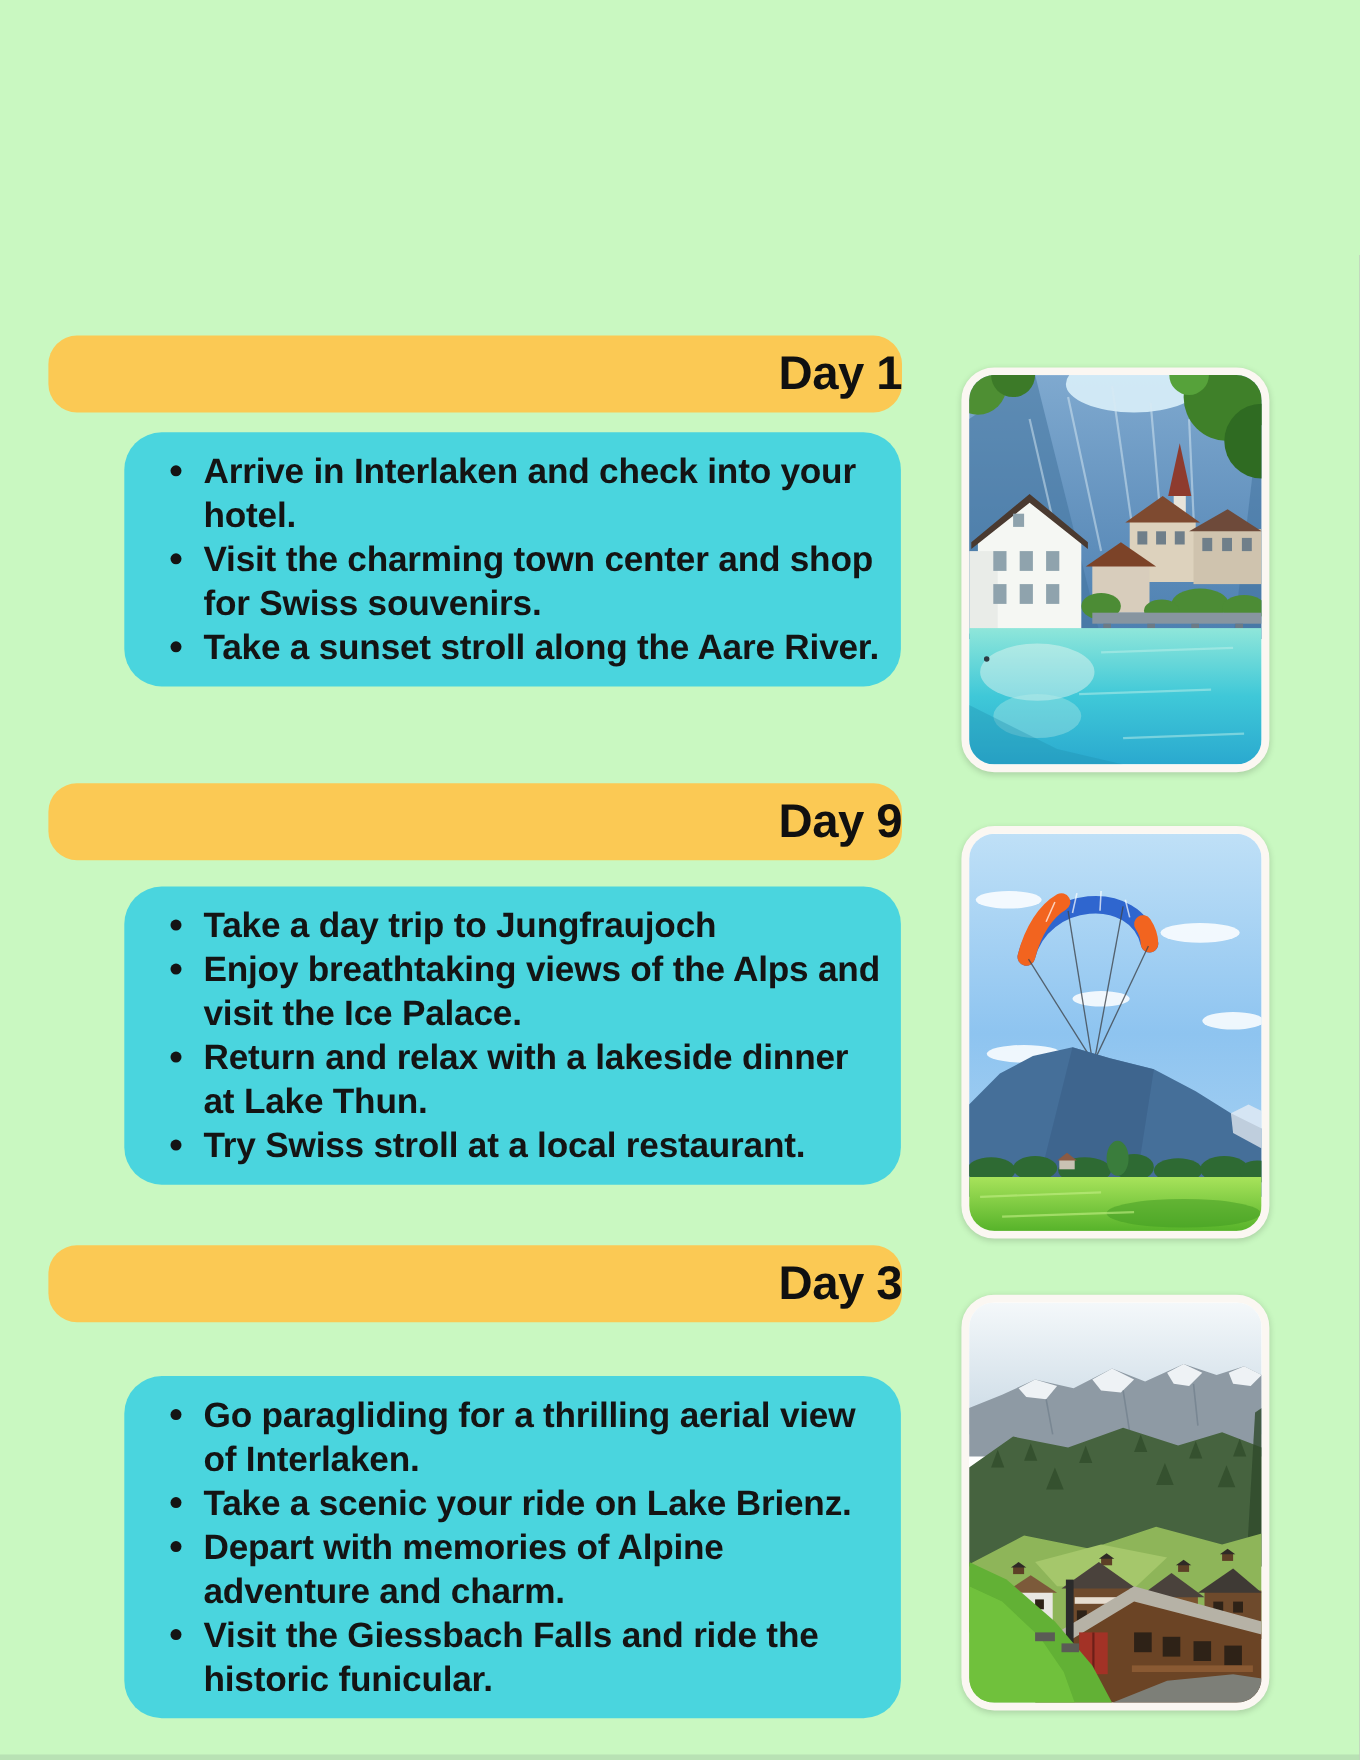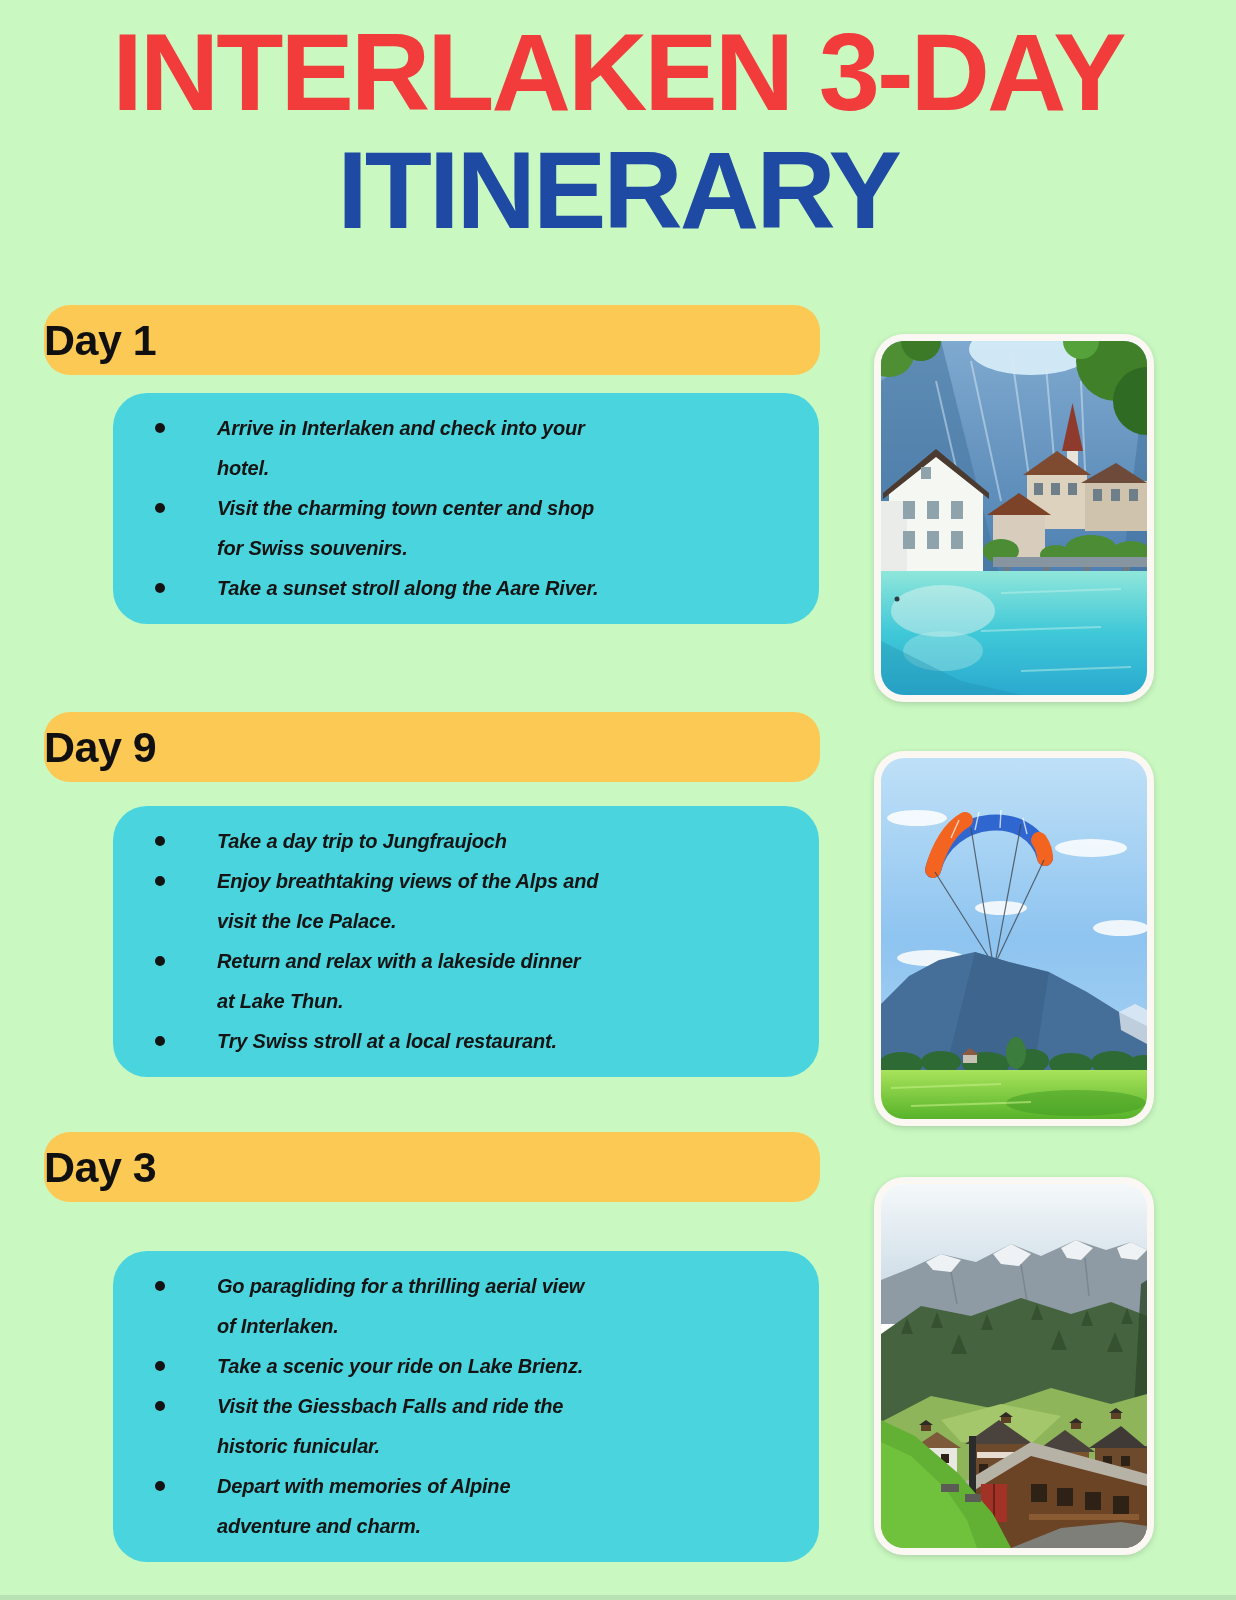--- a/index.html
+++ b/index.html
@@ -14,45 +14,44 @@
   
   .title-block{position:absolute;top:16px;left:0;right:0;text-align:center;}
   .title-line{font-weight:800;font-size:110px;line-height:1.02;letter-spacing:-3px;}
   .title-line.l1{color:var(--title-red,#f23b3b);}
   .title-line.l2{color:var(--title-blue,#1e4aa3);margin-top:6px;}
   
   .pill{
     position:absolute;left:44px;width:776px;height:70px;
     background:var(--pill-yellow,#fbc954);
     border-radius:26px;
-    display:flex;align-items:center;justify-content:flex-start;
+    display:flex;align-items:center;justify-content:flex-end;
   }
   .pill-label{font-size:43px;font-weight:800;color:#101010;letter-spacing:-0.5px;}
   .pill.d1{top:305px;}
   .pill.d2{top:712px;}
   .pill.d3{top:1132px;}
   
   .card{
     position:absolute;left:113px;width:706px;
     background:var(--card-cyan,#4ad5de);
     border-radius:34px;
     padding:15px 14px 16px 0;
     box-sizing:border-box;
   }
   .card.c1{top:393px;}
   .card.c2{top:806px;}
   .card.c3{top:1238px;margin-top:13px;}
   .card ul{list-style:none;margin:0;padding:0;}
   .card li{
     position:relative;
-    padding-left:104px;
-    font-size:20px;font-weight:700;letter-spacing:-0.2px;
+    padding-left:72px;
+    font-size:32px;font-weight:700;letter-spacing:-0.2px;
     line-height:40px;color:var(--text-black,#141414);
     white-space:pre-line;
-    font-style:italic;
   }
   .card li::before{
     content:"";position:absolute;left:42px;top:15px;
     width:10px;height:10px;border-radius:50%;
     background:var(--text-black,#141414);
   }
   
   .photo{
     position:absolute;left:874px;width:280px;
     box-sizing:border-box;
@@ -67,24 +66,20 @@
   .photo.ph1{top:334px;height:368px;}
   .photo.ph2{top:751px;height:375px;}
   .photo.ph3{top:1177px;height:378px;}
   .bottom-edge{position:absolute;left:0;right:0;bottom:0;height:5px;background:rgba(110,130,120,0.18);}
 </style>
 </head>
 <body>
 
 <div class="page">
 
-  <div class="title-block">
-    <div class="title-line l1">INTERLAKEN 3-DAY</div>
-    <div class="title-line l2">ITINERARY</div>
-  </div>
 
   <div class="pill d1">
     <span class="pill-label">Day 1</span>
   </div>
   <div class="card c1">
     <ul>
       <li>Arrive in Interlaken and check into your
 hotel.</li>
       <li>Visit the charming town center and shop
 for Swiss souvenirs.</li>
@@ -107,24 +102,24 @@
   </div>
 
   <div class="pill d3">
     <span class="pill-label">Day 3</span>
   </div>
   <div class="card c3">
     <ul>
       <li>Go paragliding for a thrilling aerial view
 of Interlaken.</li>
       <li>Take a scenic your ride on Lake Brienz.</li>
+      <li>Depart with memories of Alpine
+adventure and charm.</li>
       <li>Visit the Giessbach Falls and ride the
 historic funicular.</li>
-      <li>Depart with memories of Alpine
-adventure and charm.</li>
     </ul>
   </div>
 
   <figure class="photo ph1" role="img" aria-label="Interlaken town houses and church spire on the turquoise Aare river with a steep mountain behind">
     <svg viewBox="0 0 266 354" preserveAspectRatio="none">
       <defs>
         <linearGradient id="mt1" x1="0" y1="0" x2="0" y2="1">
           <stop offset="0" stop-color="#7fa9cf"></stop>
             <stop offset="1" stop-color="#4c7fb0"></stop>
         </linearGradient>

